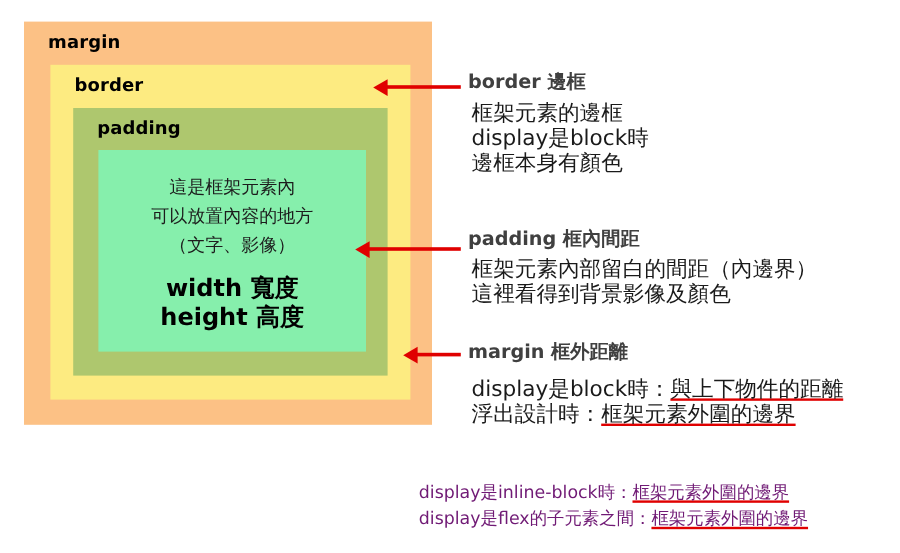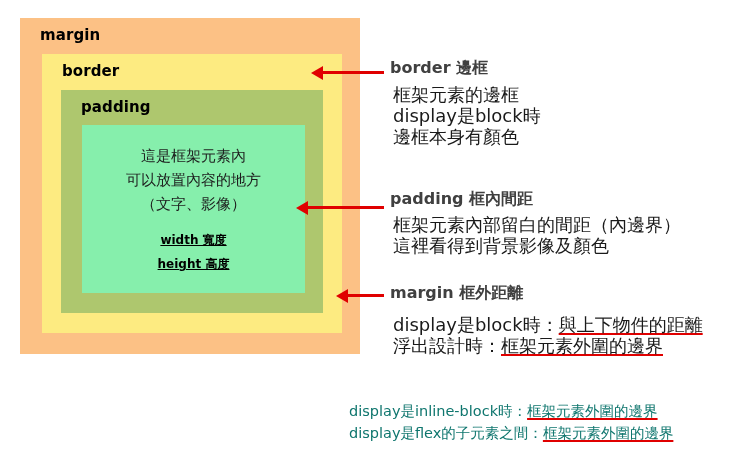--- a/index.html
+++ b/index.html
@@ -80,23 +80,22 @@
     top: 19px;
     width: 100%;
     font-size: 15px;
     line-height: 24px;
     color: #1c1c1c;
     white-space: nowrap;
   }
   .content-text .dim {
     display: block;
     font-weight: bold;
-    font-size: 12px;
+    font-size: 20px;
     color: #000000;
-    text-decoration: underline;
   }
   .content-text .dim.first { margin-top: 12px; }
 
   
   .arrow {
     position: absolute;
     height: 3px;
     background: #e00000;
   }
   .arrow::before {
@@ -149,21 +148,21 @@
     text-underline-offset: 2px;
     text-decoration-thickness: 1.5px;
   }
 
   .annot-tail {
     position: absolute;
     left: 349px;
     top: 400px;
     width: 400px;
     font-size: 14.5px;
-    color: #0f766e;
+    color: #701a75;
     line-height: 22px;
     white-space: nowrap;
   }
 </style>
 </head>
 <body>
 
 <div id="stage">
 
   <div class="box-margin">

